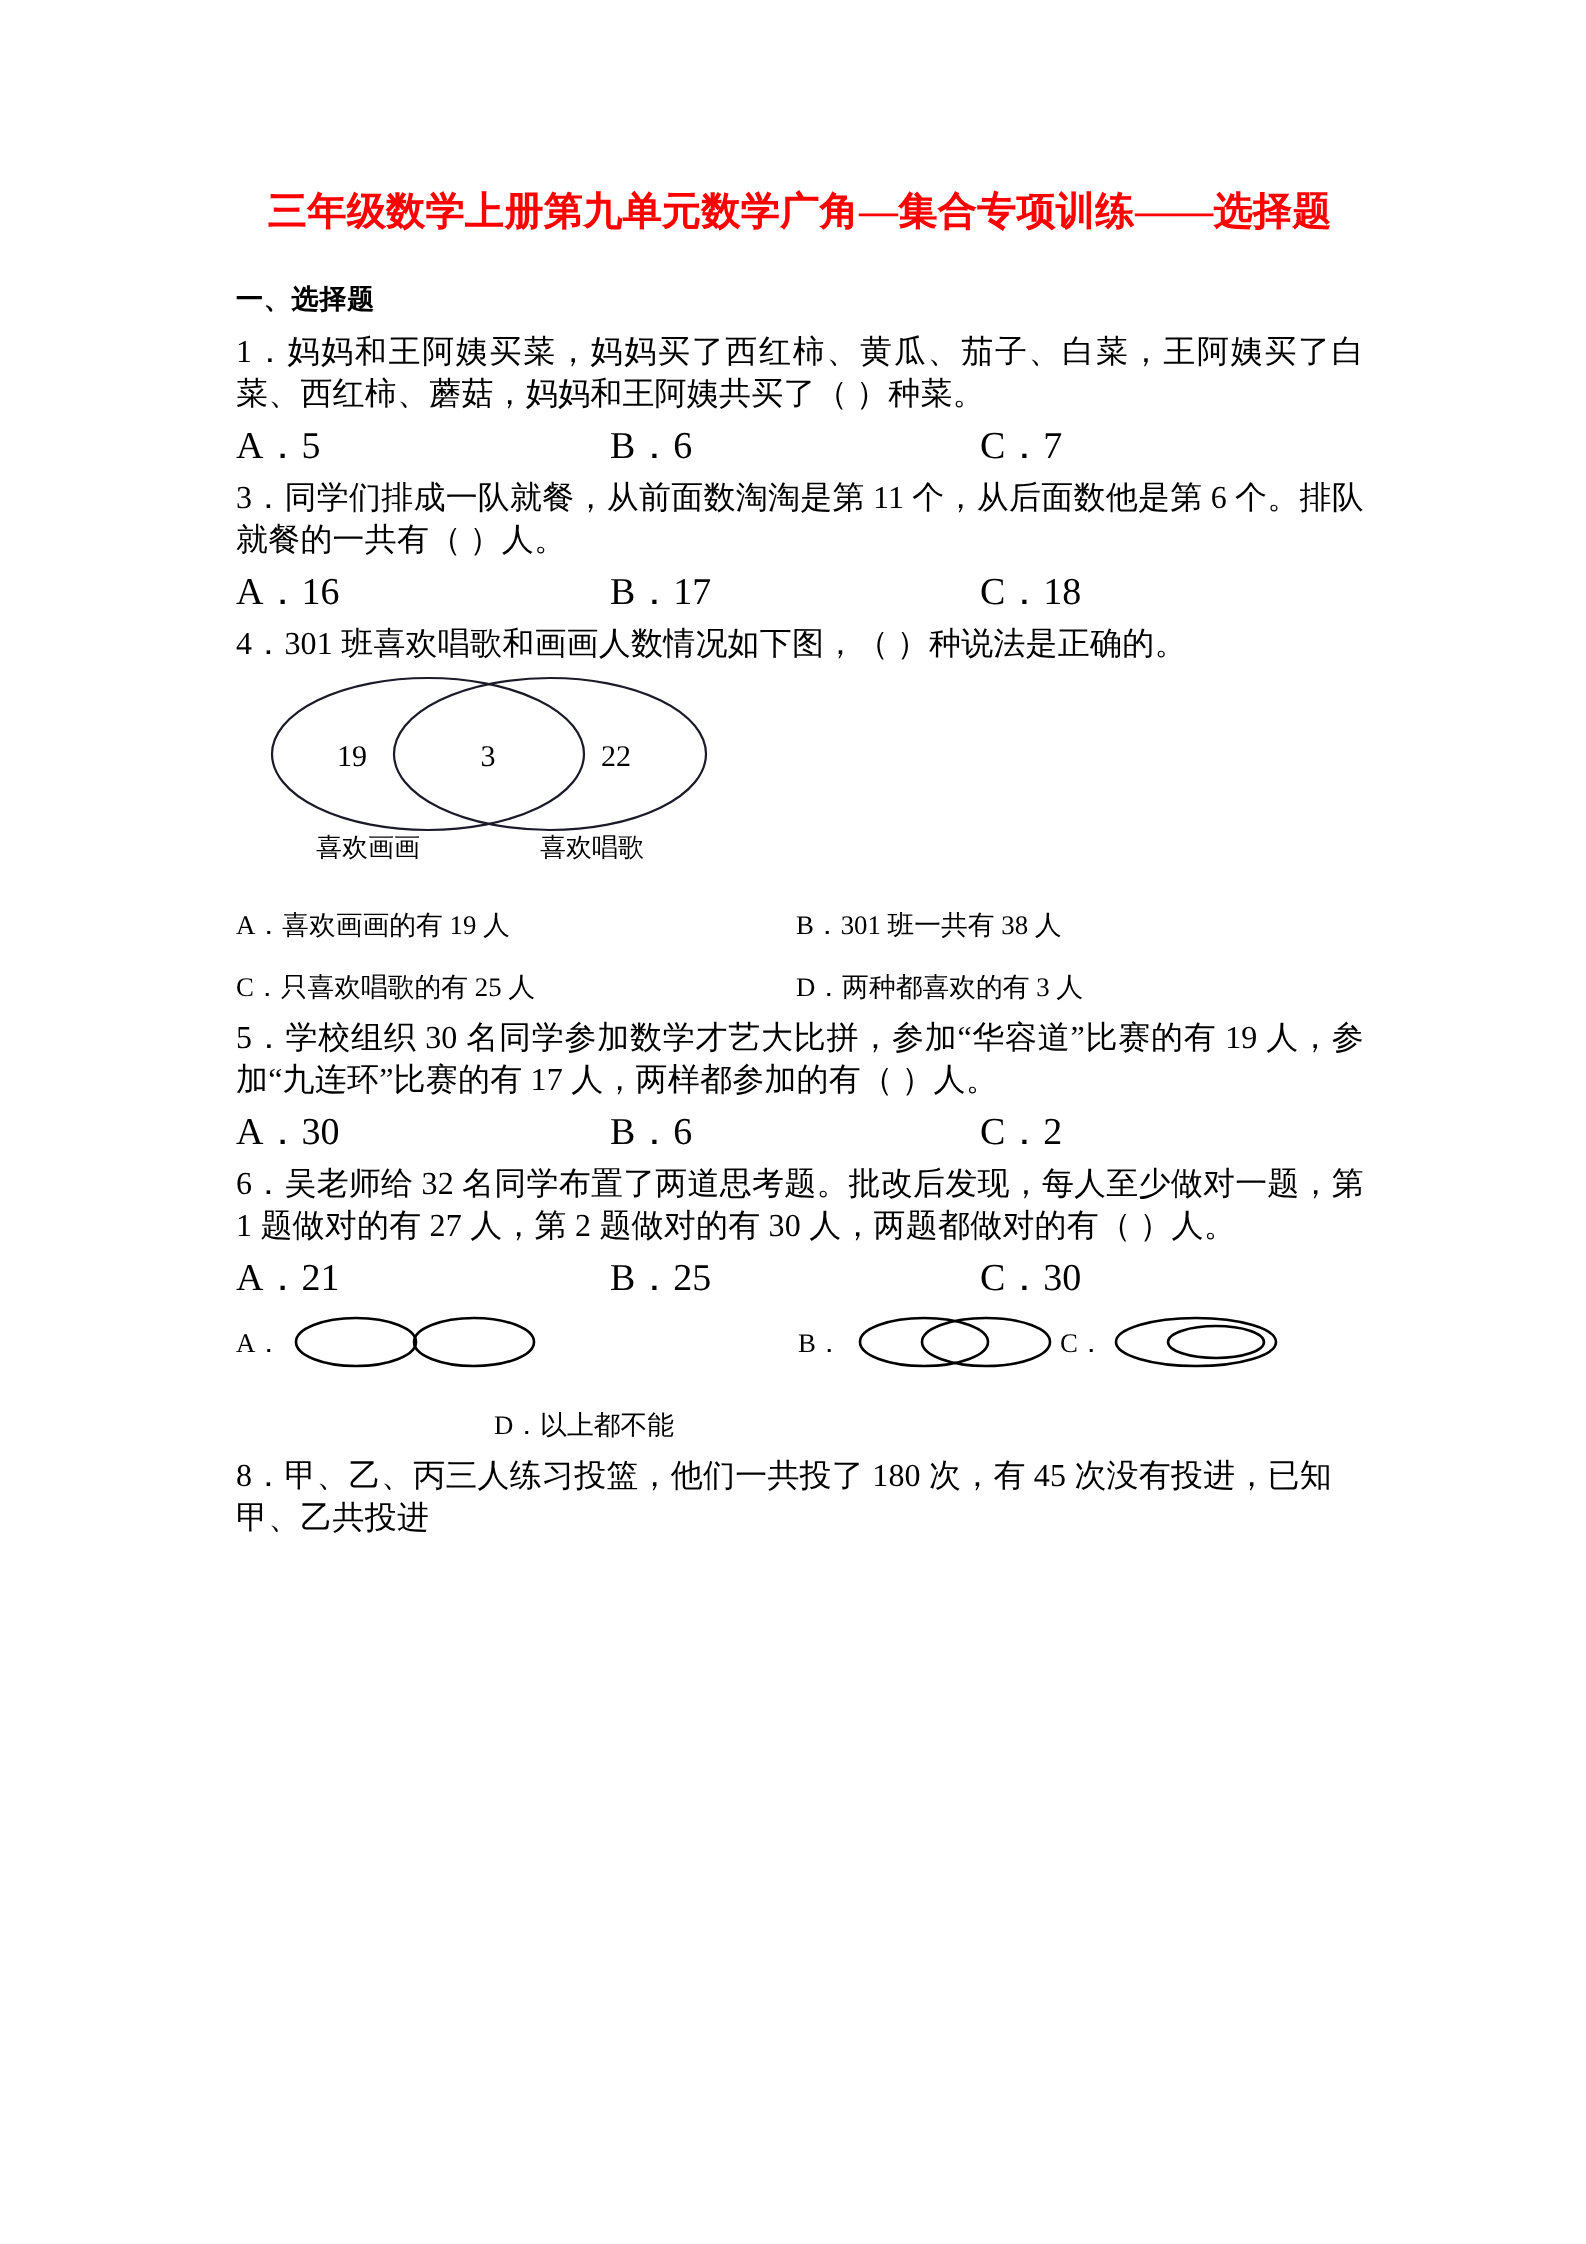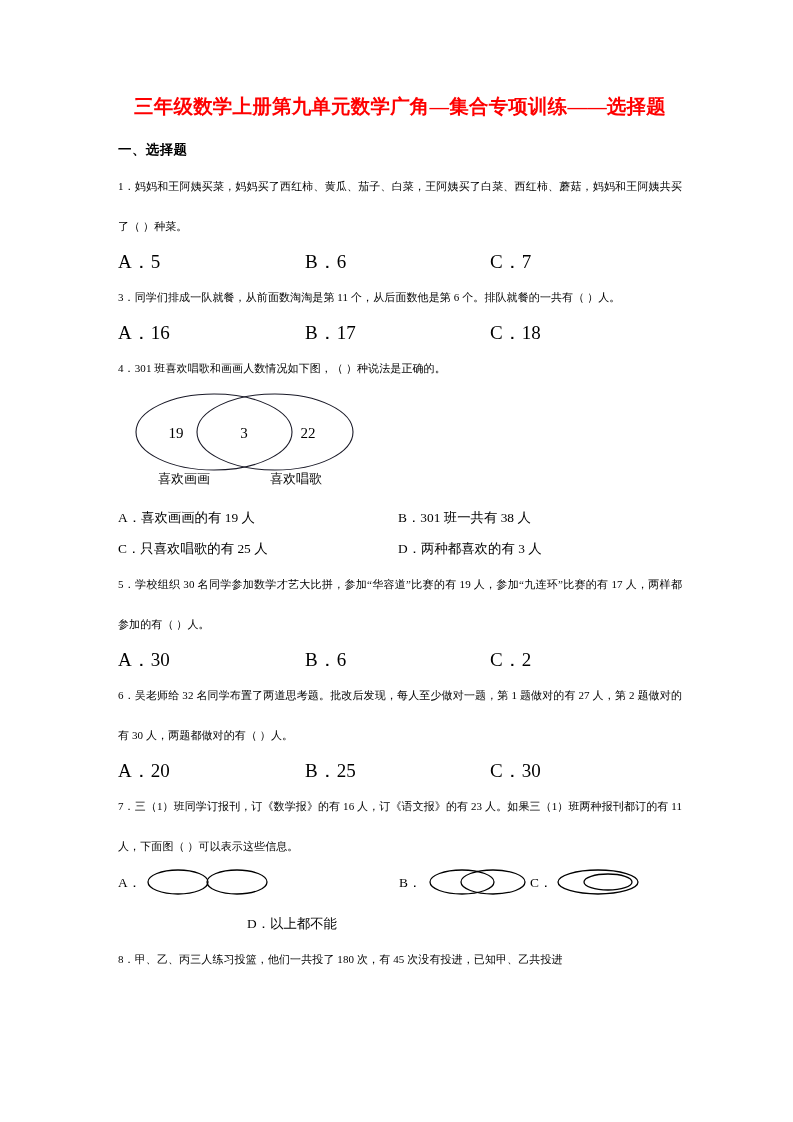--- a/index.html
+++ b/index.html
@@ -46,22 +46,22 @@
   .section-heading {
     font-weight: bold;
     font-size: 13.5px;
     line-height: 20px;
     margin: 18px 0 6px 0;
     letter-spacing: 0.4px;
   }
 
   
   .q-text {
-    font-size: 11px;
-    line-height: 40px;
+    font-size: 16px;
+    line-height: 21px;
     text-align: justify;
     text-justify: inter-ideograph;
     letter-spacing: 0.1px;
     margin: 0;
   }
   .q-text.nojust { text-align: left; }
 
   
   .opts {
     display: block;
@@ -204,26 +204,25 @@
 
     <div class="q-text">5．学校组织 30 名同学参加数学才艺大比拼，参加“华容道”比赛的有 19 人，参加“九连环”比赛的有 17 人，两样都参加的有（      ）人。</div>
     <div class="opts">
       <span class="op c1">A．30</span>
       <span class="op c2">B．6</span>
       <span class="op c3">C．2</span>
     </div>
 
     <div class="q-text">6．吴老师给 32 名同学布置了两道思考题。批改后发现，每人至少做对一题，第 1 题做对的有 27 人，第 2 题做对的有 30 人，两题都做对的有（      ）人。</div>
     <div class="opts">
-      <span class="op c1">A．20</span>
+      <span class="op c1">A．21</span>
       <span class="op c2">B．25</span>
       <span class="op c3">C．30</span>
     </div>
 
-    <div class="q-text">7．三（1）班同学订报刊，订《数学报》的有 16 人，订《语文报》的有 23 人。如果三（1）班两种报刊都订的有 11 人，下面图（      ）可以表示这些信息。</div>
 
     <div class="pic-opts">
 
       <span class="pic-op pa">
         <span class="lbl">A．</span>
         <svg width="122" height="32" viewBox="0 0 122 32">
           <ellipse cx="33" cy="16" rx="30" ry="12" fill="none" stroke="#000" stroke-width="1.3"></ellipse>
           <ellipse cx="92" cy="16" rx="30" ry="12" fill="none" stroke="#000" stroke-width="1.3"></ellipse>
         </svg>
       </span>

